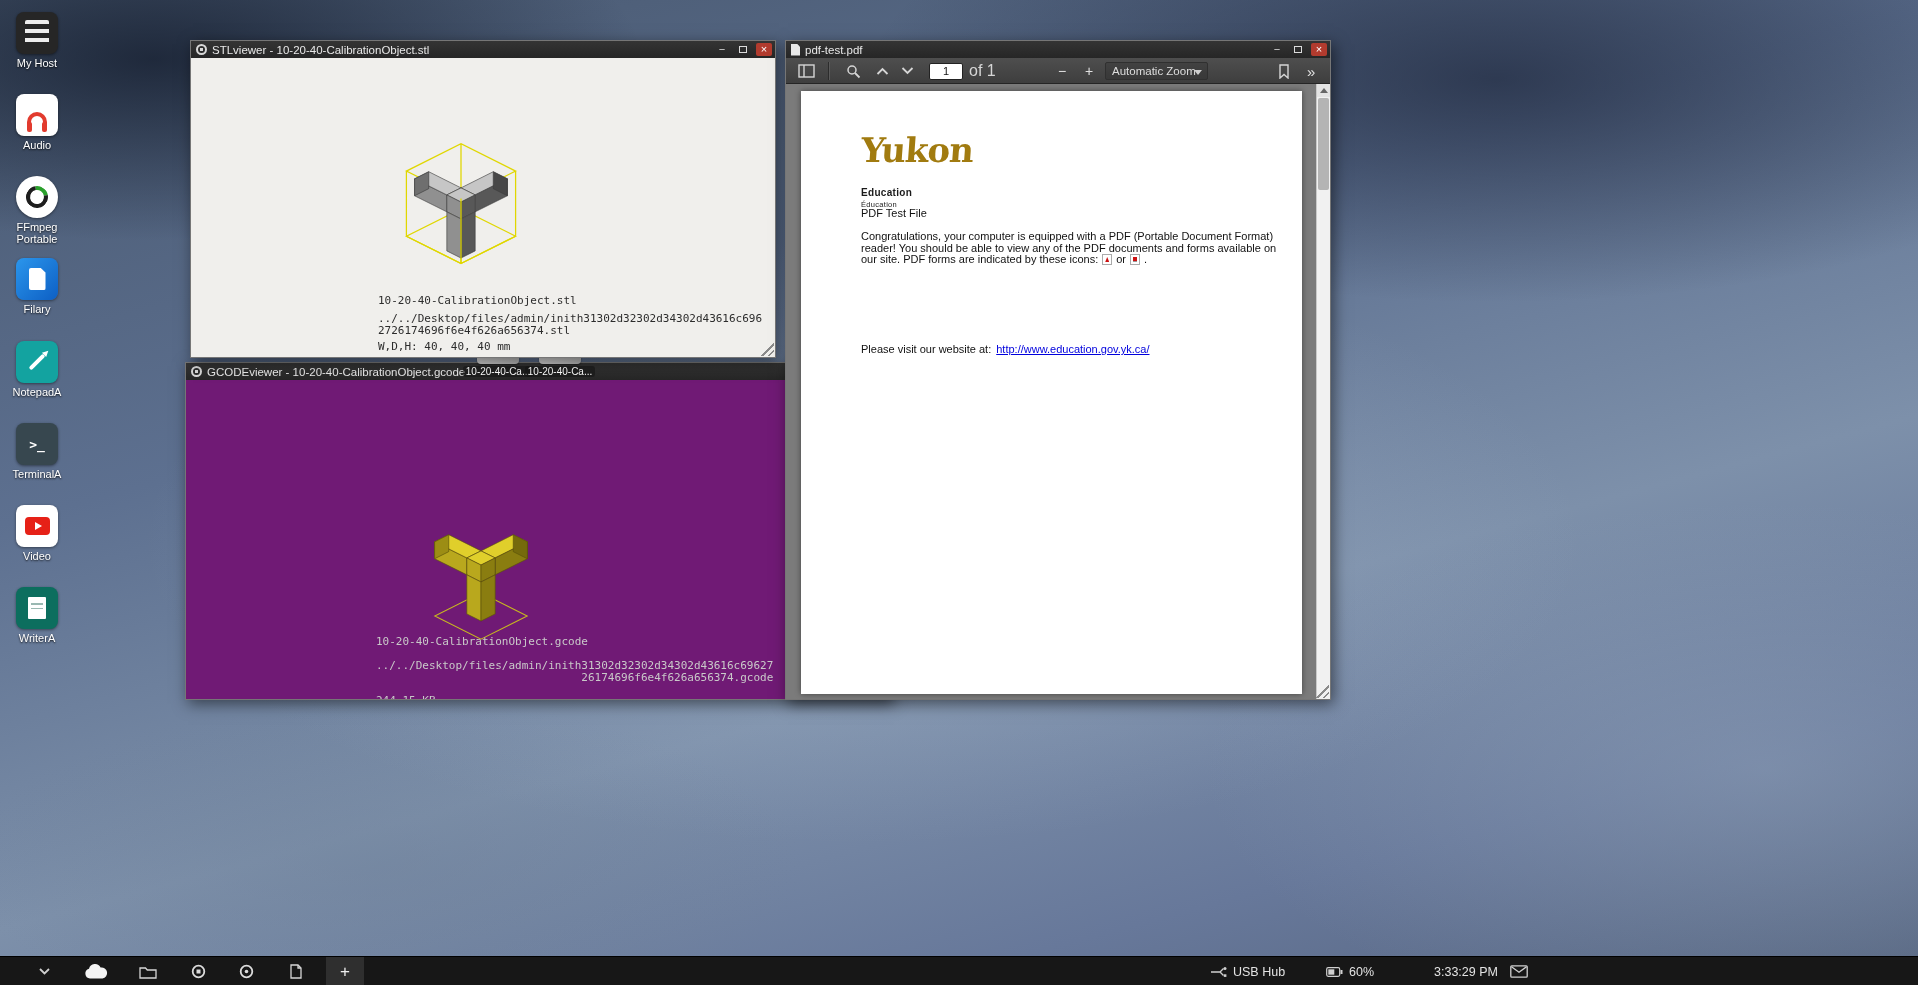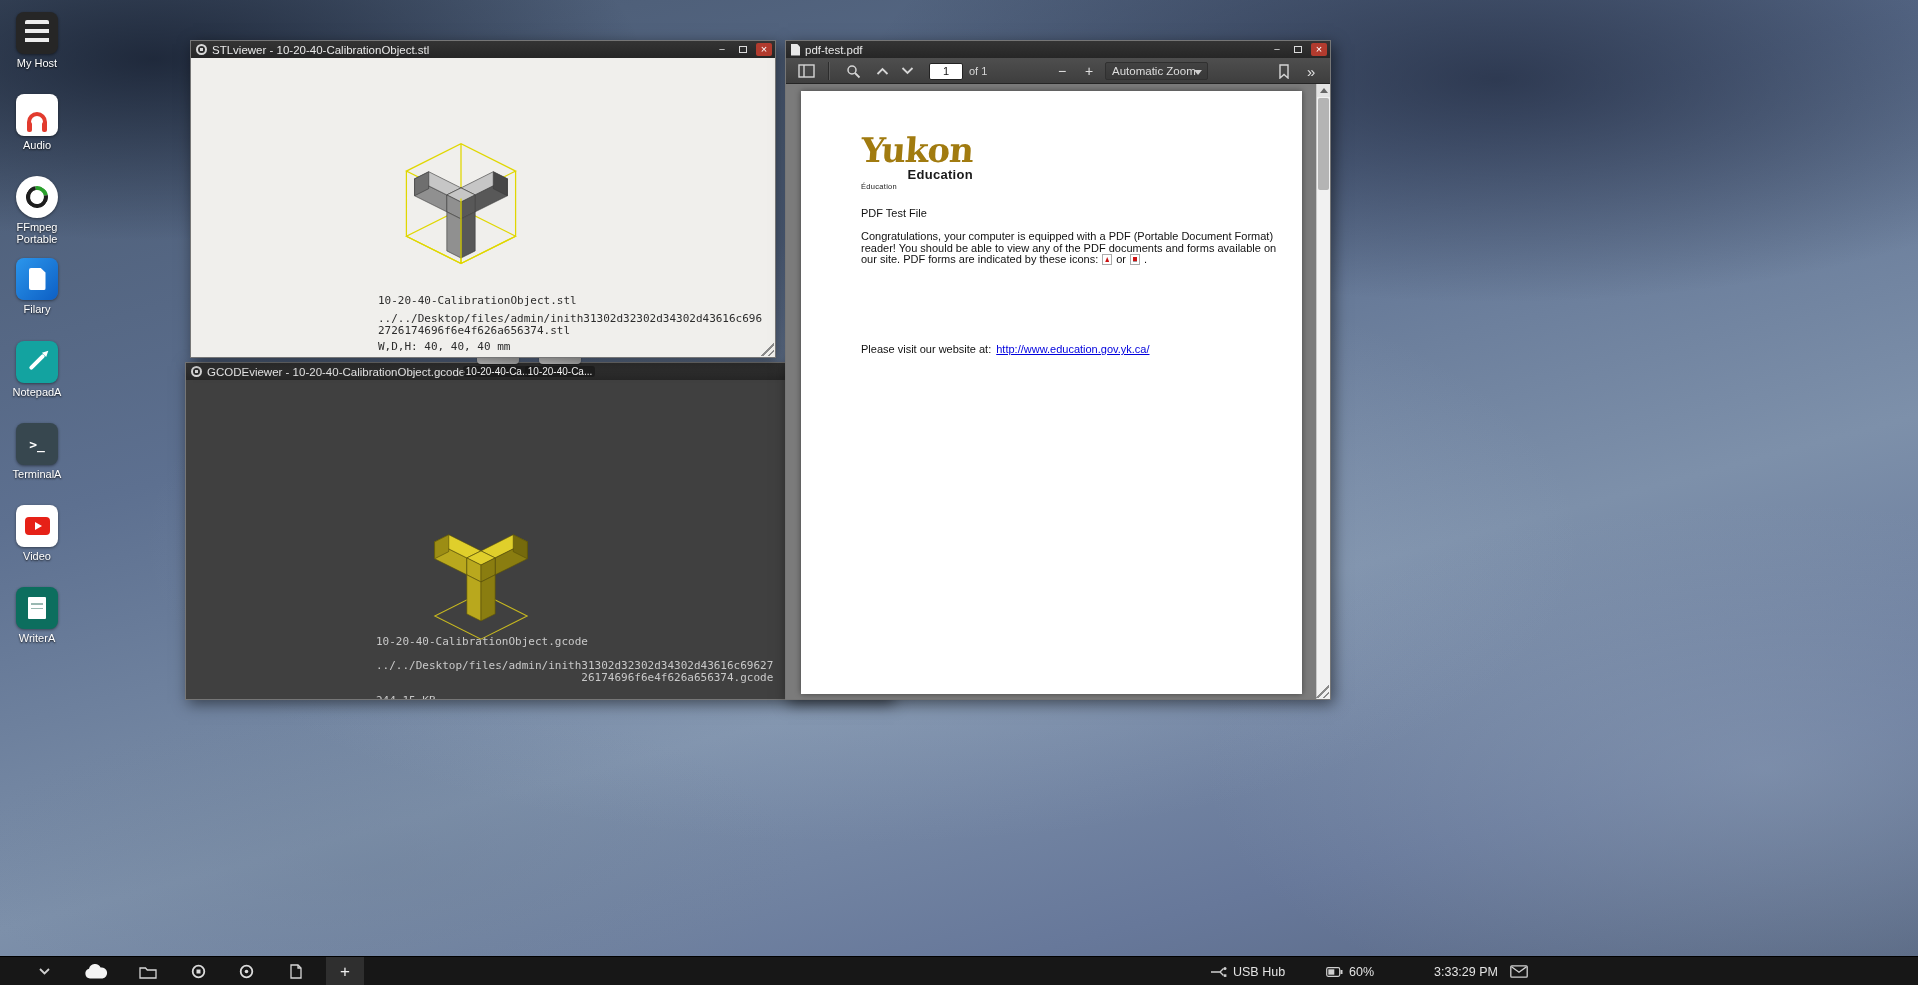--- a/index.html
+++ b/index.html
@@ -97,38 +97,38 @@
   .stl-text .dims  { margin-bottom:5px; }
   .grip-dark { position:absolute; right:1px; bottom:1px; width:15px; height:15px;
       background:repeating-linear-gradient(135deg, transparent 0 3px, #8a8a8a 3px 4.5px);
       clip-path:polygon(100% 0,100% 100%,0 100%); }
   .grip-light { position:absolute; right:1px; bottom:1px; width:15px; height:15px;
       background:repeating-linear-gradient(135deg, transparent 0 3px, #cfcfcf 3px 4.5px);
       clip-path:polygon(100% 0,100% 100%,0 100%); }
 
   
   .gcode-window { left:185px; top:362px; width:706px; height:338px; z-index:6; }
-  .gcode-window .wcontent { background:#404040; }
+  .gcode-window .wcontent { background:#701a75; }
   .gcode-svg { position:absolute; left:190px; top:68px; }
   .gcode-text { left:190px; top:256px; color:#c9c9c9; }
   .gcode-text .fname { margin-bottom:12px; }
   .gcode-text .p2 { margin-bottom:11px;text-align:right; }
 
   
   .pdf-window { left:785px; top:40px; width:546px; height:660px; z-index:10; }
   .pdf-toolbar { position:absolute; left:0; right:0; top:17px; height:26px;
       background:linear-gradient(#4e4e4e,#3e3e3e); border-bottom:1px solid #252525;
       display:flex; align-items:center; color:#d6d6d6; }
   .pt-item { position:absolute; top:0; height:26px; display:flex; align-items:center; }
   .pt-sep { position:absolute; top:4px; width:1px; height:18px; background:#2c2c2c;
             box-shadow:1px 0 0 #5a5a5a; }
   .page-input { width:34px; height:17px; background:#fff; border:1px solid #222;
       border-radius:2px; font-size:11px; color:#111; text-align:center;
       font-family:"Liberation Sans", sans-serif; }
-  .of-label { font-size:11px; color:#d6d6d6; margin-left:6px; }
+  .of-label { font-size:16px; color:#d6d6d6; margin-left:6px; }
   .zoom-glyph { font-size:14px; color:#e0e0e0; }
   .zoom-select { width:103px; height:18px; border:1px solid #303030; border-radius:2px;
       background:rgba(0,0,0,.12); display:flex; align-items:center; padding:0 6px;
       font-size:11.5px; color:#ddd; position:relative; }
   .zoom-select .caret { position:absolute; right:5px; top:7px; border-left:4px solid transparent;
       border-right:4px solid transparent; border-top:5px solid #cfcfcf; }
   .more-glyph { font-size:15px; color:#e0e0e0; }
   .pdf-content { position:absolute; left:0; right:0; top:43px; bottom:0; background:#7b7b7b; }
   .pdf-page { position:absolute; left:15px; top:7px; width:501px; height:603px; background:#fff;
       box-shadow:0 0 6px rgba(0,0,0,.45); }
@@ -138,21 +138,21 @@
       display:flex; align-items:center; justify-content:center; }
   .scroll-up::after { content:''; border-left:4px solid transparent; border-right:4px solid transparent;
       border-bottom:5px solid #666; }
   .scroll-thumb { position:absolute; top:14px; left:1px; width:11px; height:92px;
       background:#b4b4b4; border-radius:2px; }
 
   
   .pp { position:absolute; font-size:11px; color:#111; line-height:11.5px; }
   .logo-word { font-family:"DejaVu Serif", serif; font-weight:bold; font-size:34px;
       color:#a17b10; letter-spacing:-1px; line-height:34px; transform:skewX(-4deg); }
-  .logo-sub1 { font-size:13px; font-weight:bold; color:#1a1a1a; letter-spacing:.3px; margin-top:2px;text-align:right; }
+  .logo-sub1 { font-size:10px; font-weight:bold; color:#1a1a1a; letter-spacing:.3px; margin-top:20px; }
   .logo-sub2 { font-size:7.5px; color:#1a1a1a; letter-spacing:.3px; }
   .addr span { display:block; }
   .weblink { color:#0000dd; text-decoration:underline; margin-left:5px; }
   .inline-ico { display:inline-block; width:10px; height:11px; background:#fff;
       border:1px solid #aaa; position:relative; vertical-align:-2px; margin:0 4px; }
   .inline-ico.acro::after { content:''; position:absolute; inset:2px;
       background:#cc1111; clip-path:polygon(50% 0,100% 100%,0 100%); }
   .inline-ico.form::after { content:''; position:absolute; left:2px; right:2px; top:2px; height:4px;
       background:#cc1111; }
   .inline-ico.form::before { content:''; position:absolute; left:2px; right:2px; bottom:2px; height:1.5px;

